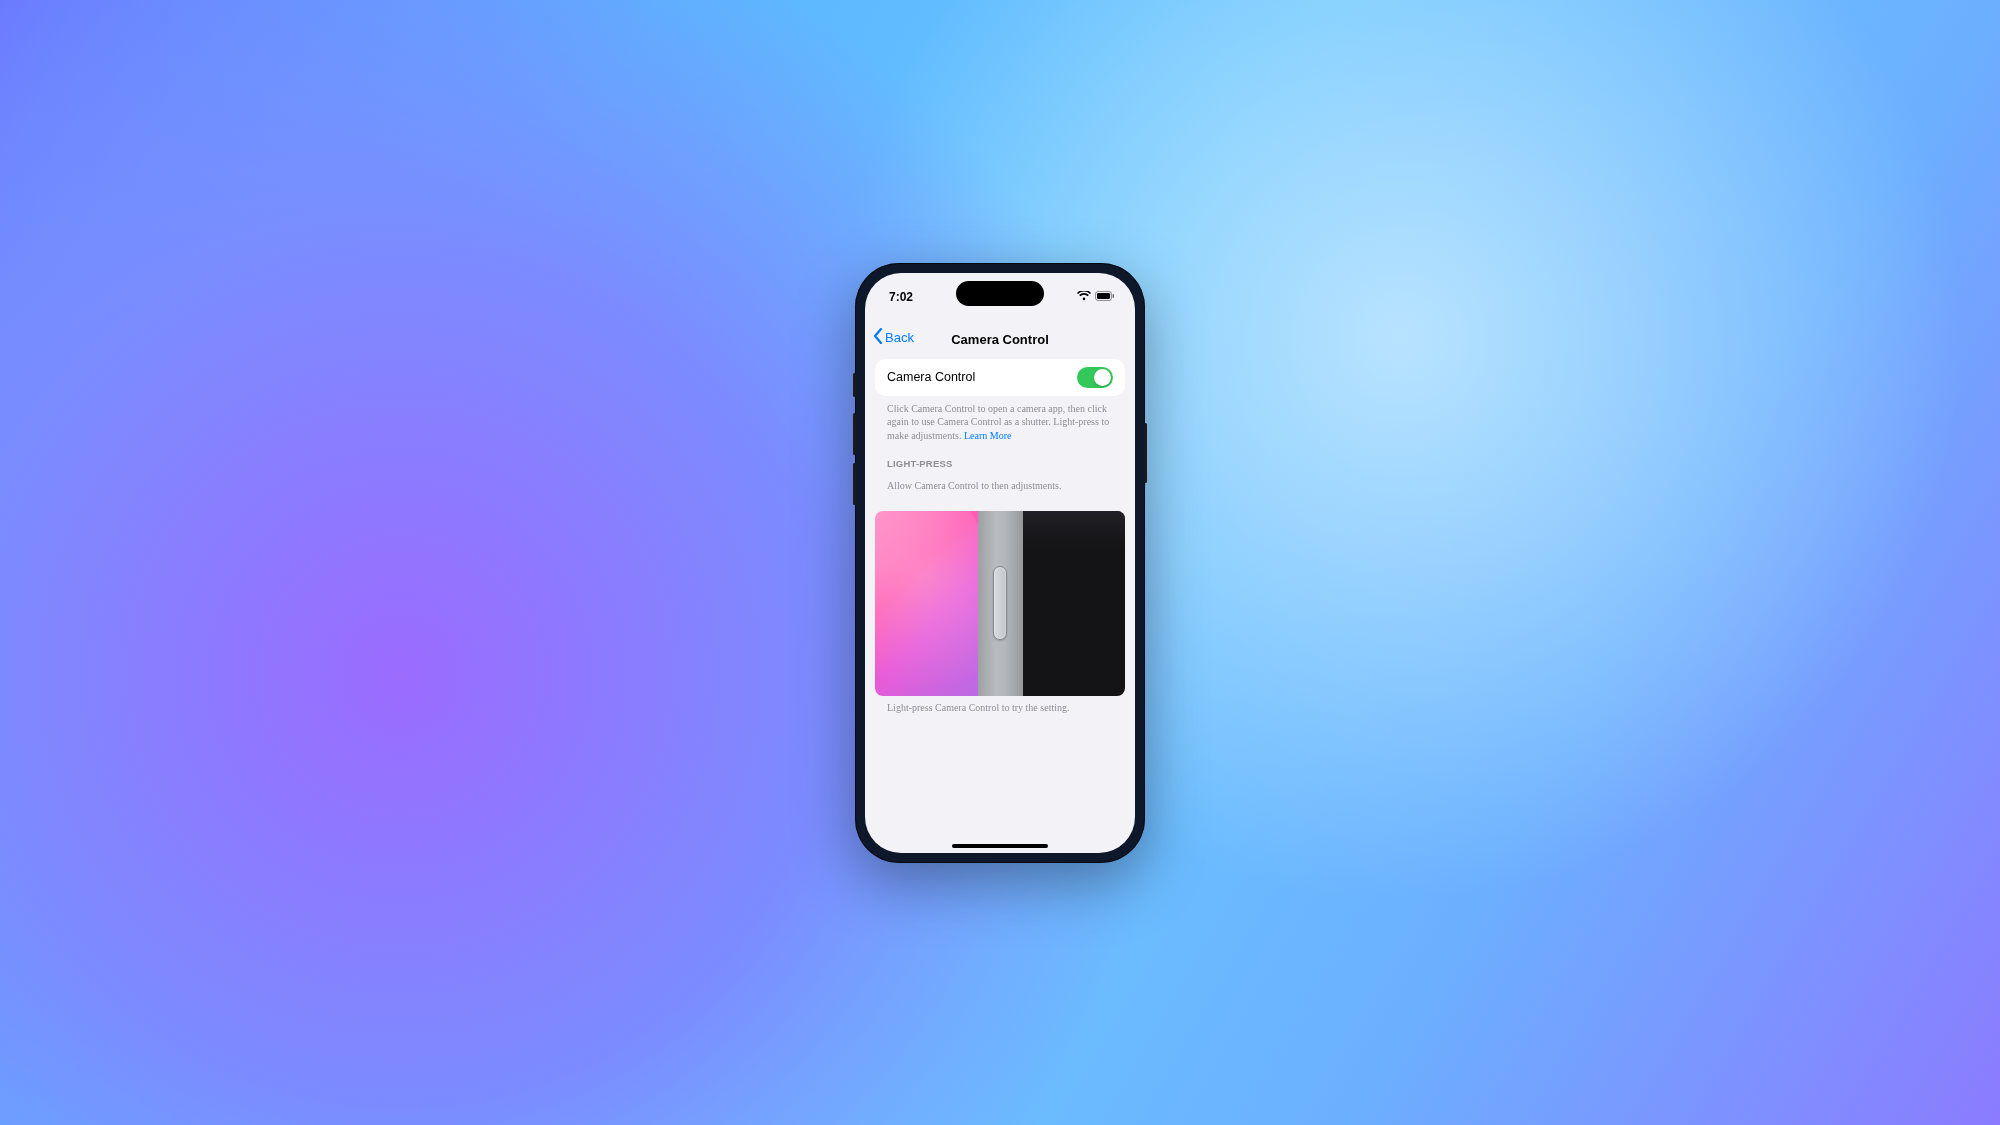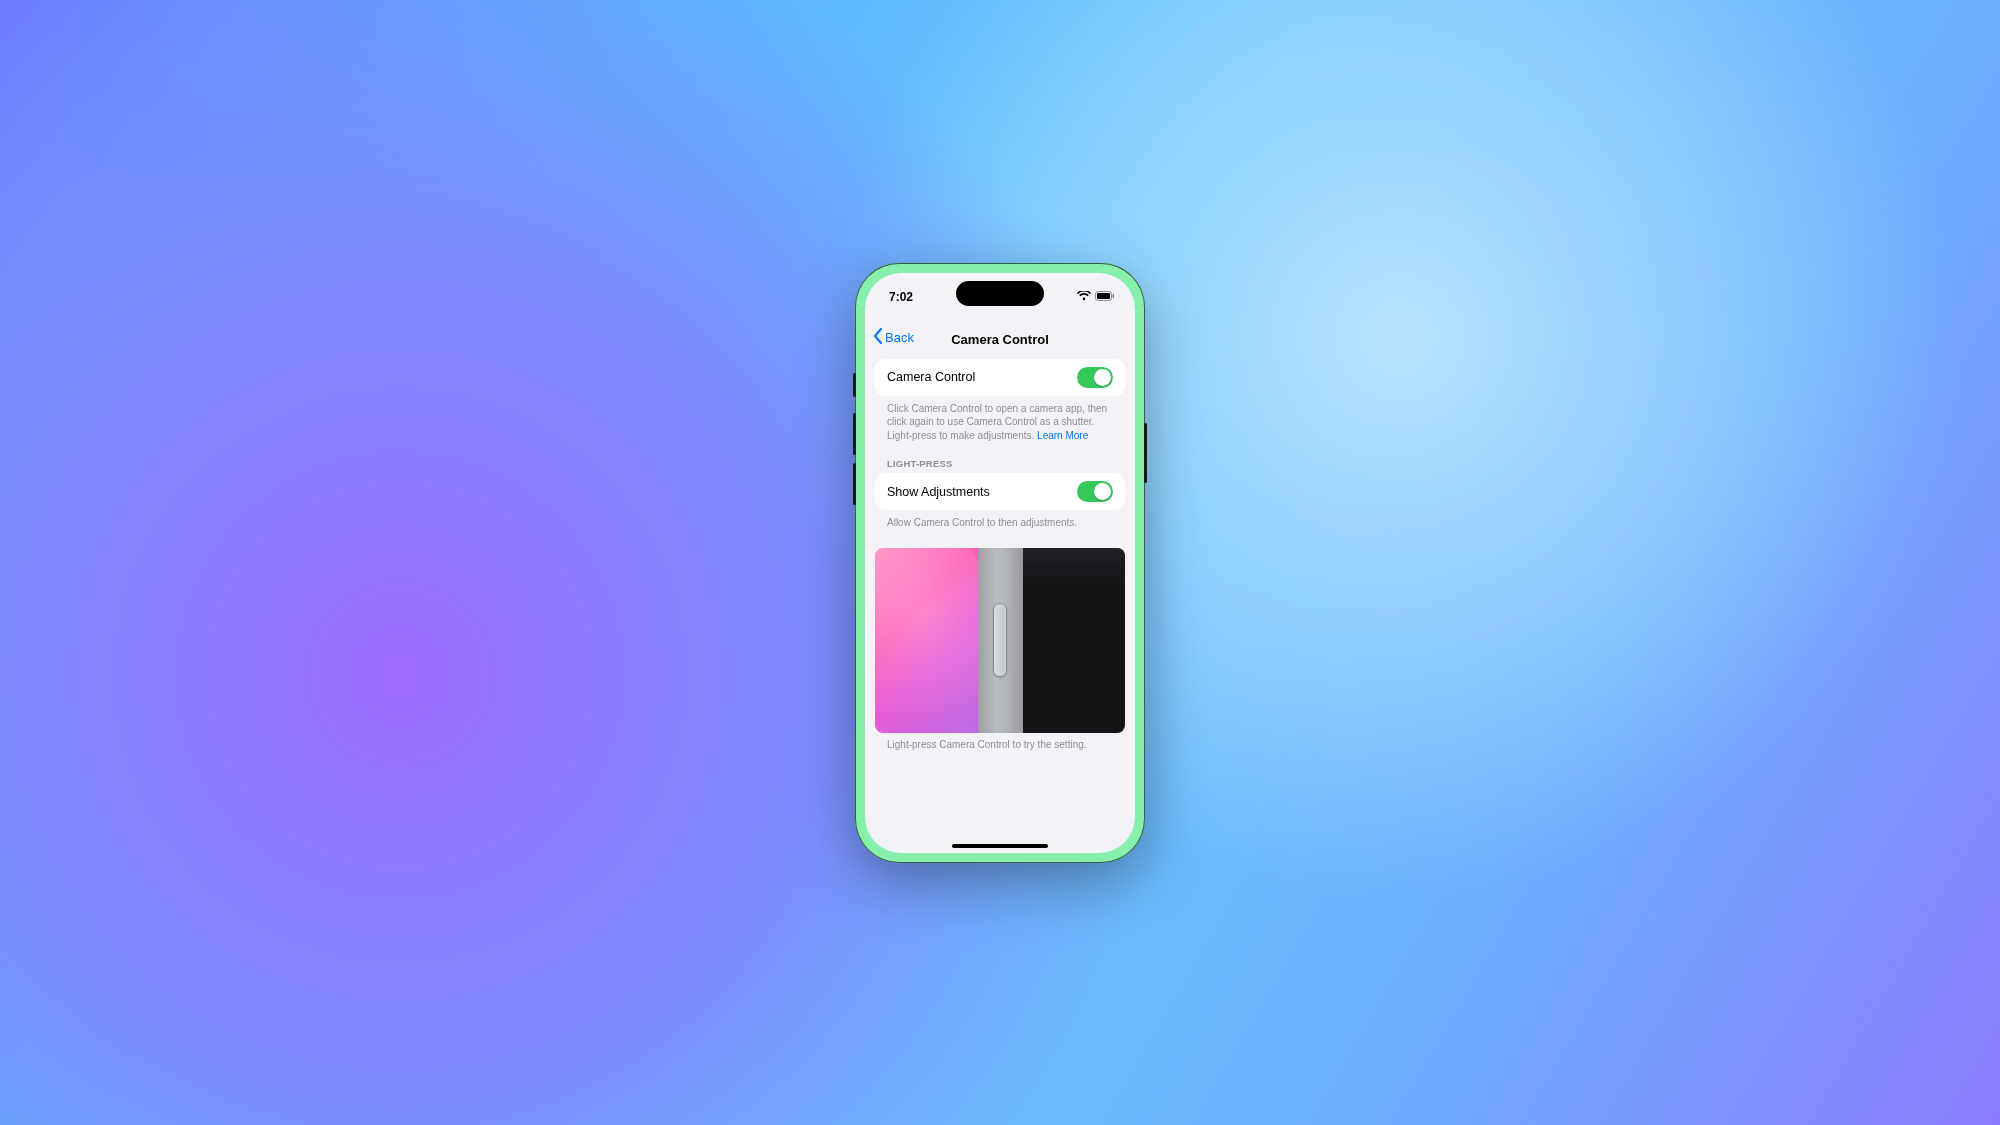--- a/index.html
+++ b/index.html
@@ -10,21 +10,21 @@
                 radial-gradient(circle at 70% 30%, #b8e3ff 0%, transparent 35%),
                 linear-gradient(120deg, #6b7bff 0%, #5bb4ff 25%, #6bc8ff 50%, #6bb0ff 75%, #8b7bff 100%);
     display: flex;
     align-items: center;
     justify-content: center;
     overflow: hidden;
   }
   .phone-frame {
     width: 290px;
     height: 600px;
-    background: #86efac;
+    background: #0f172a;
     border-radius: 44px;
     padding: 10px;
     box-shadow: 0 20px 60px rgba(0,0,0,0.35), 0 0 0 1px rgba(0,0,0,0.6) inset;
     position: relative;
   }
   .side-btn {
     position: absolute;
     background: #1a1a1a;
     border-radius: 2px;
   }
@@ -120,20 +120,21 @@
     width: 17px; height: 17px;
     background: #fff;
     border-radius: 50%;
     box-shadow: 0 1px 2px rgba(0,0,0,0.2);
   }
   .footer-note {
     font-size: 10px;
     color: #8e8e93;
     padding: 6px 12px 0 12px;
     line-height: 1.35;
+    font-family: Liberation Serif, serif;
   }
   .footer-note a { color: #007aff; text-decoration: none; }
   .section-header {
     font-size: 9.5px;
     color: #8e8e93;
     padding: 16px 12px 4px 12px;
     text-transform: uppercase;
     letter-spacing: 0.2px;
     font-weight: bold;
   }
@@ -245,26 +246,20 @@
         <div class="row">
           <span>Camera Control</span>
           <div class="toggle"></div>
         </div>
       </div>
       <div class="footer-note">
         <span>Click Camera Control to open a camera app, then click again to use Camera Control as a shutter. Light-press to make adjustments. </span><a href="#">Learn More</a>
       </div>
 
       <div class="section-header">LIGHT-PRESS</div>
-      <div class="group" style="margin-top:0">
-        <div class="row">
-          <span>Show Adjustments</span>
-          <div class="toggle"></div>
-        </div>
-      </div>
       <div class="footer-note">Allow Camera Control to then adjustments.</div>
 
 
       <div class="preview">
         <div class="preview-left"></div>
         <div class="preview-mid">
           <div class="cc-button"></div>
         </div>
         <div class="preview-right"></div>
       </div>

